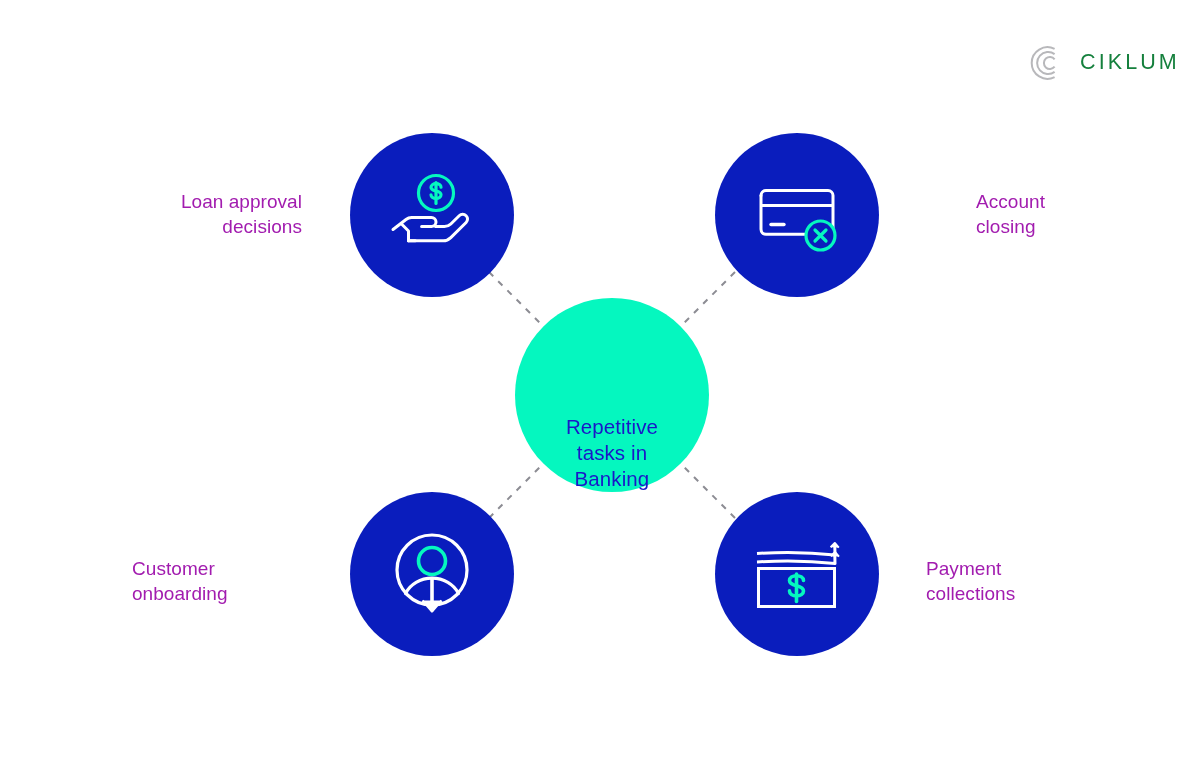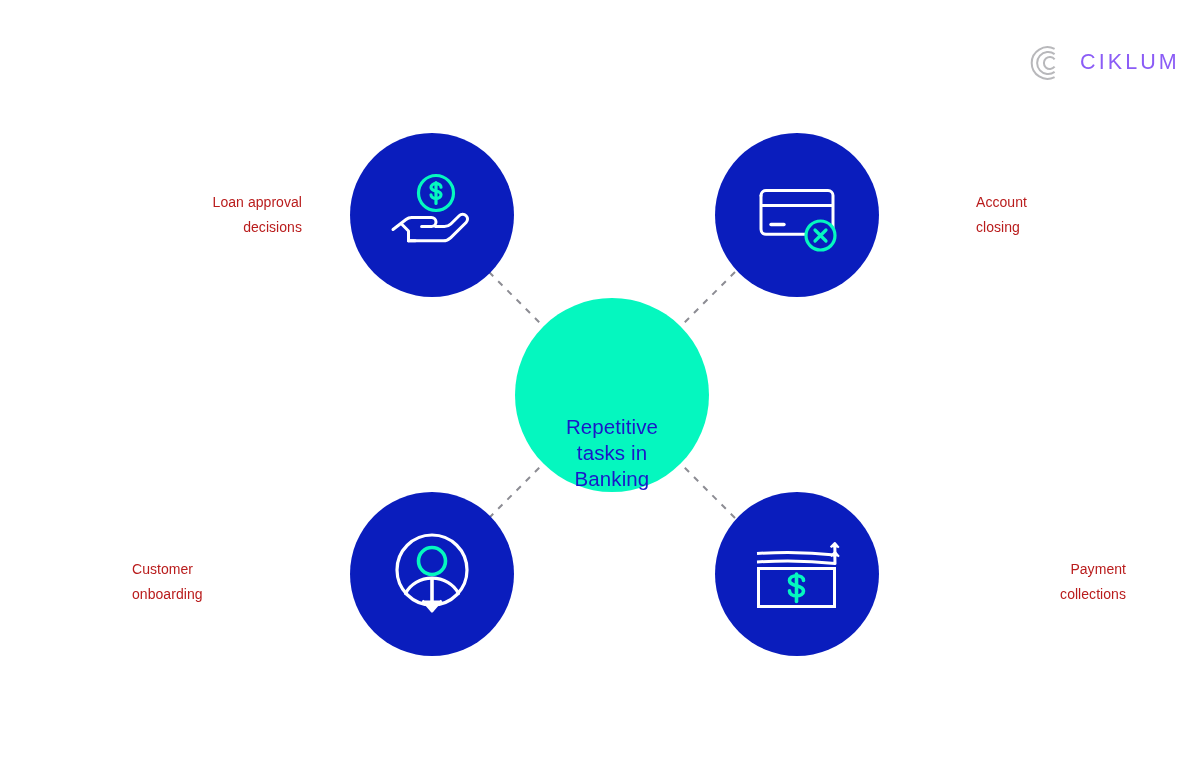--- a/index.html
+++ b/index.html
@@ -32,21 +32,21 @@
     gap: 14px;
   }
   .brand-mark {
     width: 38px;
     height: 38px;
     display: block;
   }
   .brand-name {
     font-size: 21.5px;
     letter-spacing: 3.1px;
-    color: #8b5cf6;
+    color: #15803d;
     font-weight: 400;
     line-height: 1;
     white-space: nowrap;
   }
 
   
   .connectors {
     position: absolute;
     left: 0;
     top: 0;
@@ -90,30 +90,30 @@
   .node svg { display: block; }
 
   .node-tl { left: 350px; top: 133px; }
   .node-tr { left: 715px; top: 133px; }
   .node-bl { left: 350px; top: 492px; }
   .node-br { left: 715px; top: 492px; }
 
   
   .node-label {
     position: absolute;
-    color: #b91c1c;
-    font-size: 14px;
+    color: #a21caf;
+    font-size: 19px;
     line-height: 24.5px;
     letter-spacing: 0.05px;
     white-space: pre-line;
   }
   .label-tl { left: 132px;  top: 190px; width: 170px; text-align: right; }
   .label-tr { left: 976px;  top: 190px; width: 200px; text-align: left;  }
   .label-bl { left: 132px;  top: 557px; width: 170px; }
-  .label-br { left: 926px;  top: 557px; width: 200px; text-align: right;  }
+  .label-br { left: 926px;  top: 557px; width: 200px; text-align: left;  }
 </style>
 </head>
 <body>
 
 <div class="stage">
 
   <div class="brand">
     <span>
       <svg class="brand-mark" viewBox="0 0 40 40" aria-hidden="true">
         <path d="M28 5.2A16.6 16.6 0 1 0 28 34.8" fill="none" stroke="#b8b8bb" stroke-width="2.1"></path>

